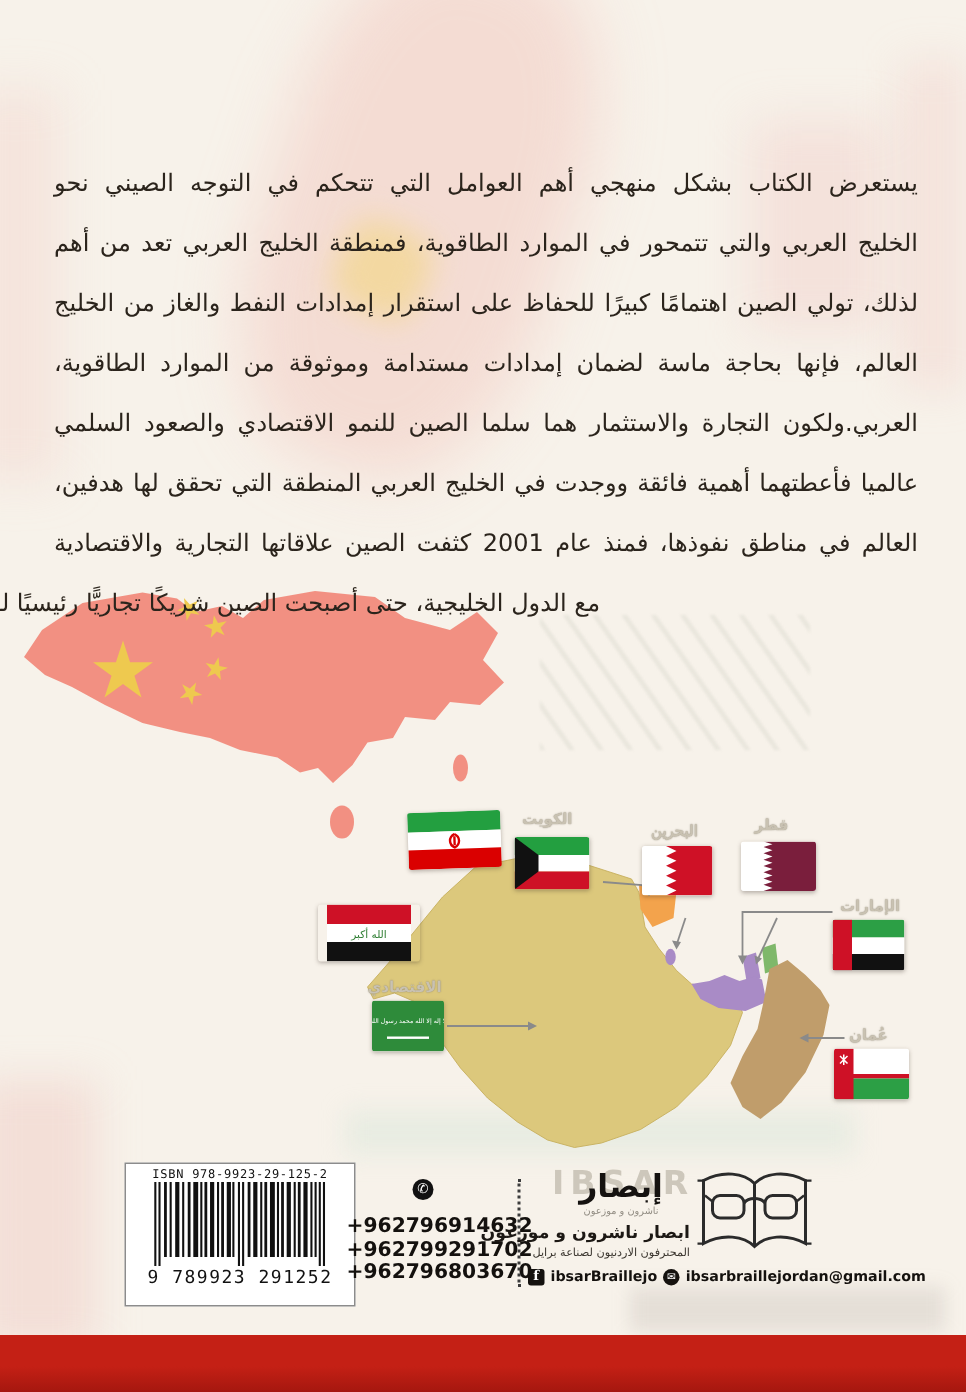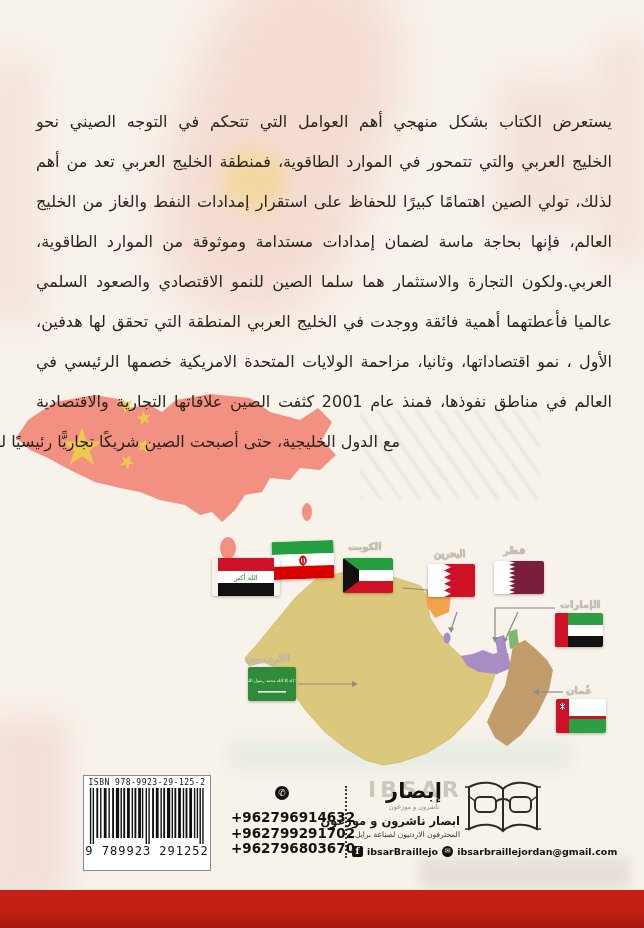--- a/index.html
+++ b/index.html
@@ -14,21 +14,21 @@
   .para-line.last{text-align-last:right;padding-left:0;padding-right:212px;box-sizing:border-box;}
   
   .china-svg{position:absolute;left:0;top:385px;width:345px;height:190px;}
   .gulf-svg{position:absolute;left:225px;top:550px;width:340px;height:220px;}
   
   .flag{position:absolute;box-shadow:0 1px 3px rgba(60,50,40,.35);border-radius:2px;overflow:hidden;}
   .flag svg{display:block;width:100%;height:100%;}
   .country-label{position:absolute;direction:rtl;font-size:10px;font-weight:bold;
         color:#c9c2b2;text-shadow:0 0 1px rgba(125,118,100,.9);letter-spacing:.3px;}
   
-  .barcode-box{position:absolute;left:83px;top:775px;width:128px;height:96px;background:#fff;
+  .barcode-box{position:absolute;left:83px;top:775px;width:154px;height:96px;background:#fff;
         border:1px solid #8c8c8c;box-sizing:border-box;text-align:center;}
   .isbn-line{font-family:"DejaVu Sans Mono",monospace;font-size:8px;letter-spacing:.5px;
         color:#111;margin-top:2px;}
   .bars{display:block;margin:1px auto 0;width:118px;height:56px;}
   .barcode-digits{font-family:"DejaVu Sans Mono",monospace;font-size:12px;letter-spacing:1px;
         color:#111;margin-top:0;}
   .phone-icon{position:absolute;left:275px;top:786px;width:14px;height:14px;border-radius:50%;
         background:#111;color:#fff;font-size:9px;line-height:14px;text-align:center;}
   .phones{position:absolute;left:231px;top:810px;width:106px;color:#14110e;
         font-weight:bold;font-size:13.5px;line-height:15.5px;text-align:left;}
@@ -80,21 +80,20 @@
     <use href="#star" transform="translate(127,77) scale(8) rotate(28)" fill="var(--star_yellow)"></use>
   </svg>
 
   <div class="para">
     <div class="para-line">يستعرض الكتاب بشكل منهجي أهم العوامل التي تتحكم في التوجه الصيني نحو</div>
     <div class="para-line">الخليج العربي والتي تتمحور في الموارد الطاقوية، فمنطقة الخليج العربي تعد من أهم</div>
     <div class="para-line">لذلك، تولي الصين اهتمامًا كبيرًا للحفاظ على استقرار إمدادات النفط والغاز من الخليج</div>
     <div class="para-line">العالم، فإنها بحاجة ماسة لضمان إمدادات مستدامة وموثوقة من الموارد الطاقوية،</div>
     <div class="para-line">العربي.ولكون التجارة والاستثمار هما سلما الصين للنمو الاقتصادي والصعود السلمي</div>
     <div class="para-line">عالميا فأعطتهما أهمية فائقة ووجدت في الخليج العربي المنطقة التي تحقق لها هدفين،</div>
-    <div class="para-line">الأول ، نمو اقتصاداتها، وثانيا، مزاحمة الولايات المتحدة الامريكية خصمها الرئيسي في</div>
     <div class="para-line">العالم في مناطق نفوذها، فمنذ عام 2001 كثفت الصين علاقاتها التجارية والاقتصادية</div>
     <div class="para-line last">مع الدول الخليجية، حتى أصبحت الصين شريكًا تجاريًّا رئيسيًا لها .</div>
   </div>
 
   <svg class="gulf-svg" viewBox="0 0 340 220">
     <path d="M92,28 L140,18 L196,36 L201,45 L205,68 L214,82 L226,97 L236,106 L248,108 L264,111 L270,125 L262,147 L246,168 L226,188 L202,203 L176,212 L158,215 L140,210 L120,198 L100,182 L82,162 L66,140 L52,118 L38,112 L24,116 L20,108 L34,92 L52,70 L70,48 Z" fill="var(--saudi_tan)" stroke="#c6af5c" stroke-width="0.6"></path>
     <path d="M201,40 L226,44 L224,62 L210,68 L202,56 Z" fill="var(--kuwait_orange)"></path>
     <ellipse cx="222" cy="88" rx="3.5" ry="5.5" fill="var(--gulf_purple)"></ellipse>
     <path d="M270,88 L279,85 L282,102 L273,106 Z" fill="var(--gulf_purple)"></path>
     <path d="M283,82 L292,79 L294,96 L285,99 Z" fill="var(--gulf_green)"></path>
@@ -115,39 +114,39 @@
       <path d="M338,142 L311,142" fill="none"></path>
       <path d="M308,142 L314,139 L314,145 Z" stroke="none"></path>
     </g>
   </svg>
 
   <span class="country-label" style="left:348px;top:541px;">الكويت</span>
   <span class="country-label" style="left:434px;top:548px;font-family:Liberation Serif, serif;">البحرين</span>
   <span class="country-label" style="left:503px;top:545px;">قطر</span>
   <span class="country-label" style="left:560px;top:599px;">الإمارات</span>
   <span class="country-label" style="left:566px;top:685px;">عُمان</span>
-  <span class="country-label" style="left:245px;top:653px;">الاردنيون</span>
+  <span class="country-label" style="left:245px;top:653px;">الاقتصادي</span>
 
   <div class="flag" style="left:272px;top:541px;width:62px;height:38px;transform:rotate(-2deg);">
     <svg viewBox="0 0 62 38">
       <rect width="62" height="13" fill="#239f40"></rect>
         <rect y="13" width="62" height="12" fill="#fff"></rect>
       <rect y="25" width="62" height="13" fill="#da0000"></rect>
       <path d="M31,15 C27,17 27,22 31,24 C35,22 35,17 31,15 M31,16.5 L31,22.5" fill="none" stroke="#da0000" stroke-width="1.6"></path>
     </svg>
   </div>
   <div class="flag" style="left:343px;top:558px;width:50px;height:35px;">
     <svg viewBox="0 0 50 35">
       <rect width="50" height="12" fill="#239f40"></rect>
         <rect y="12" width="50" height="11" fill="#fff"></rect>
       <rect y="23" width="50" height="12" fill="#ce1126"></rect>
       <path d="M0,0 L16,12 L16,23 L0,35 Z" fill="#111"></path>
     </svg>
   </div>
-  <div class="flag" style="left:212px;top:558px;width:68px;height:38px;">
+  <div class="flag" style="left:212px;top:603px;width:68px;height:38px;">
     <svg viewBox="0 0 56 38">
       <rect width="56" height="13" fill="#ce1126"></rect>
         <rect y="13" width="56" height="12" fill="#fff"></rect>
       <rect y="25" width="56" height="13" fill="#111"></rect>
       <text x="28" y="22" text-anchor="middle" font-size="7" fill="#2e7d32" font-family="DejaVu Sans, sans-serif">الله أكبر</text>
     </svg>
   </div>
   <div class="flag" style="left:428px;top:564px;width:47px;height:33px;">
     <svg viewBox="0 0 47 33">
       <rect width="47" height="33" fill="#fff"></rect>

